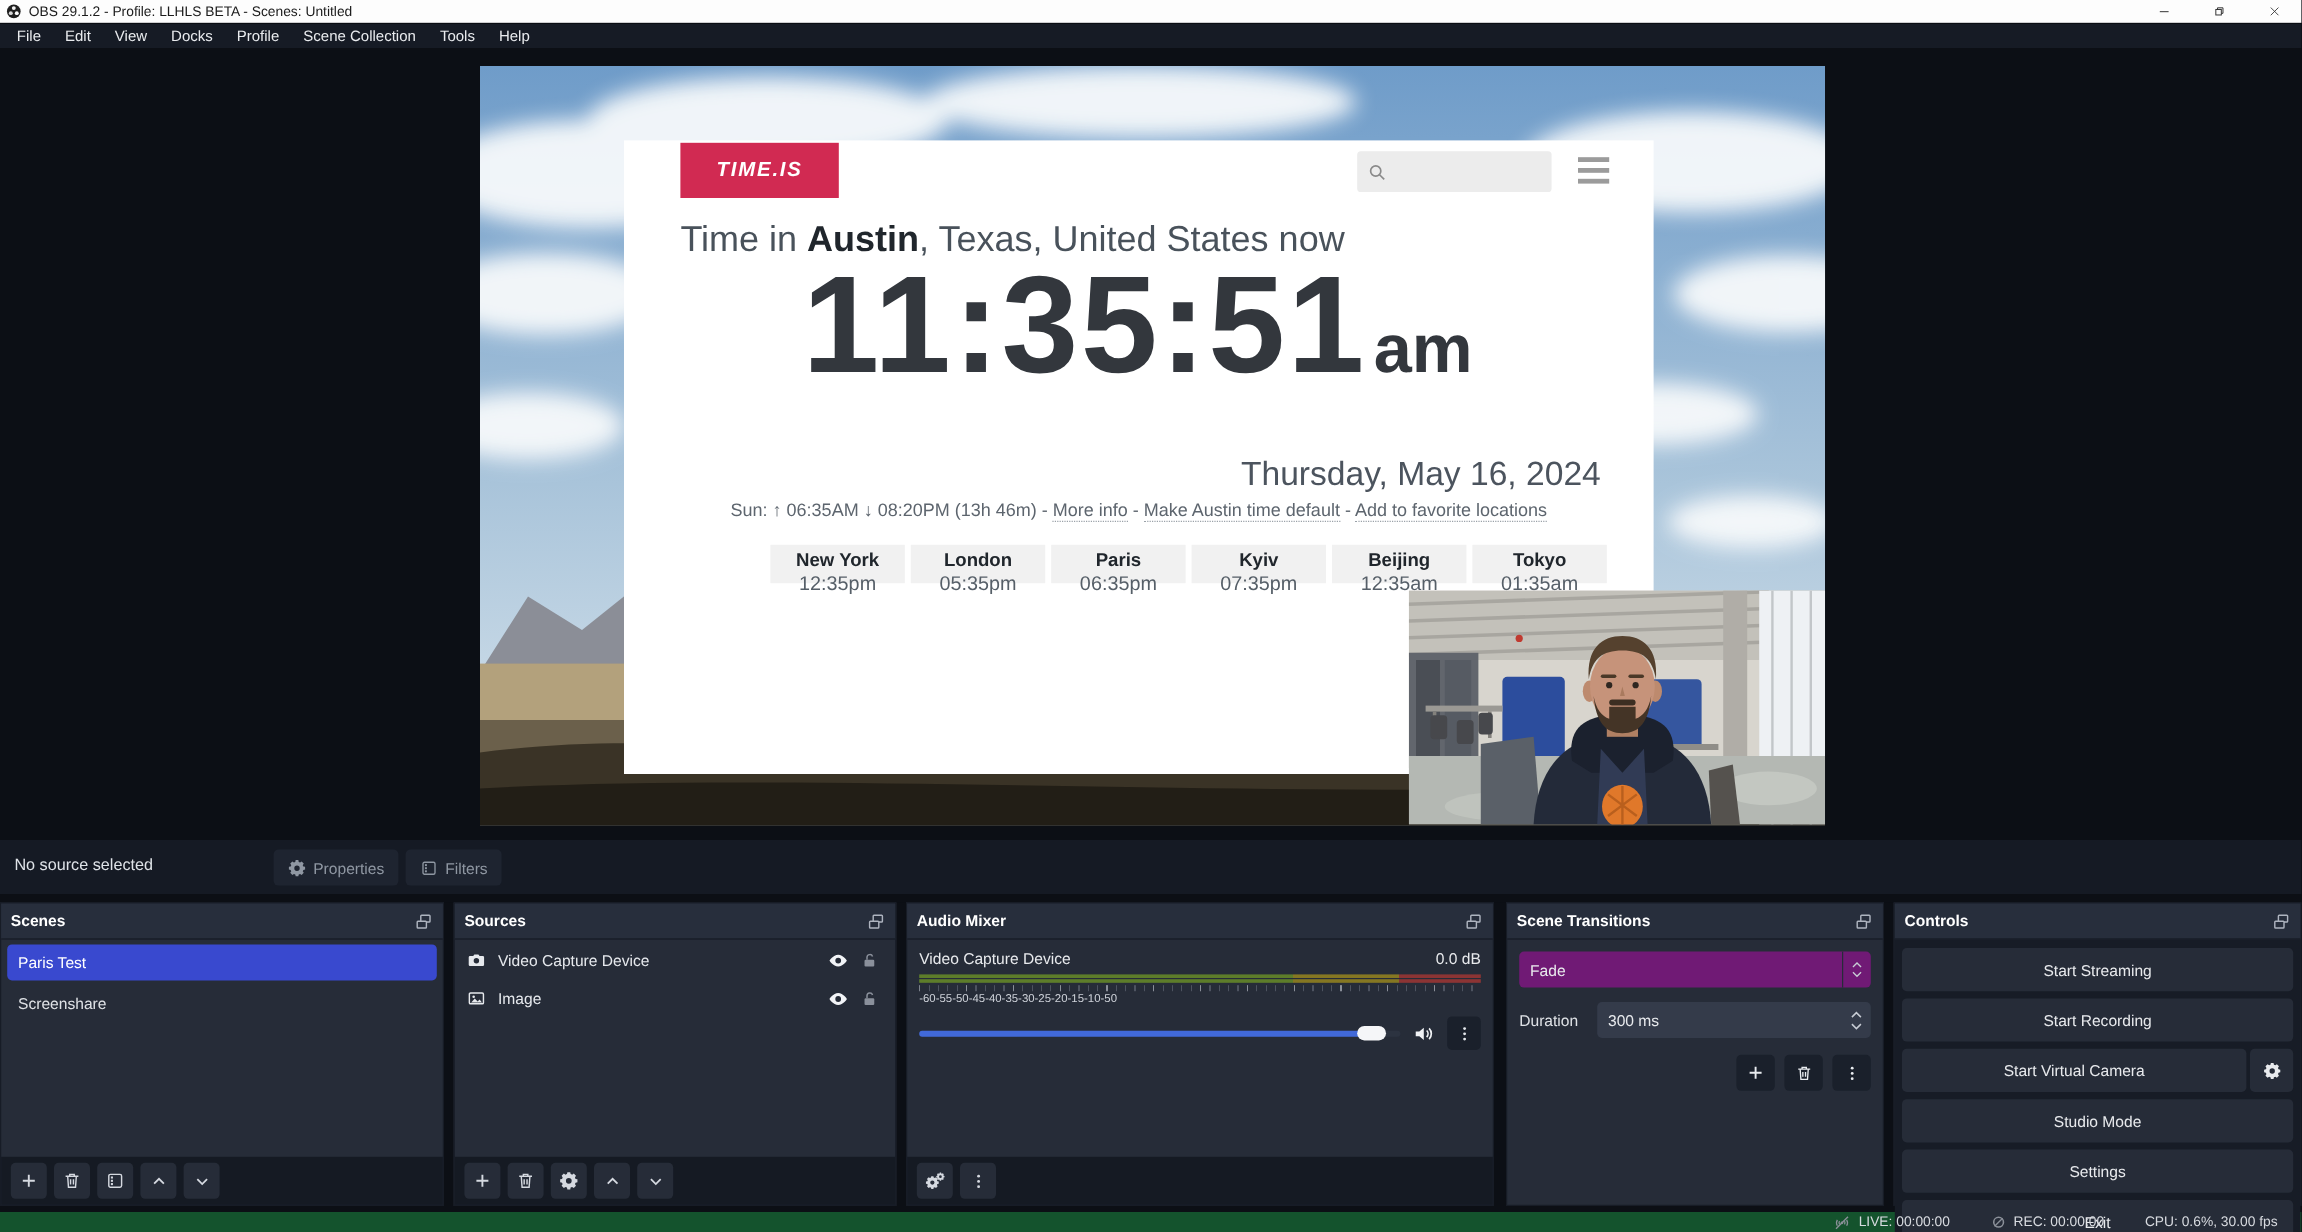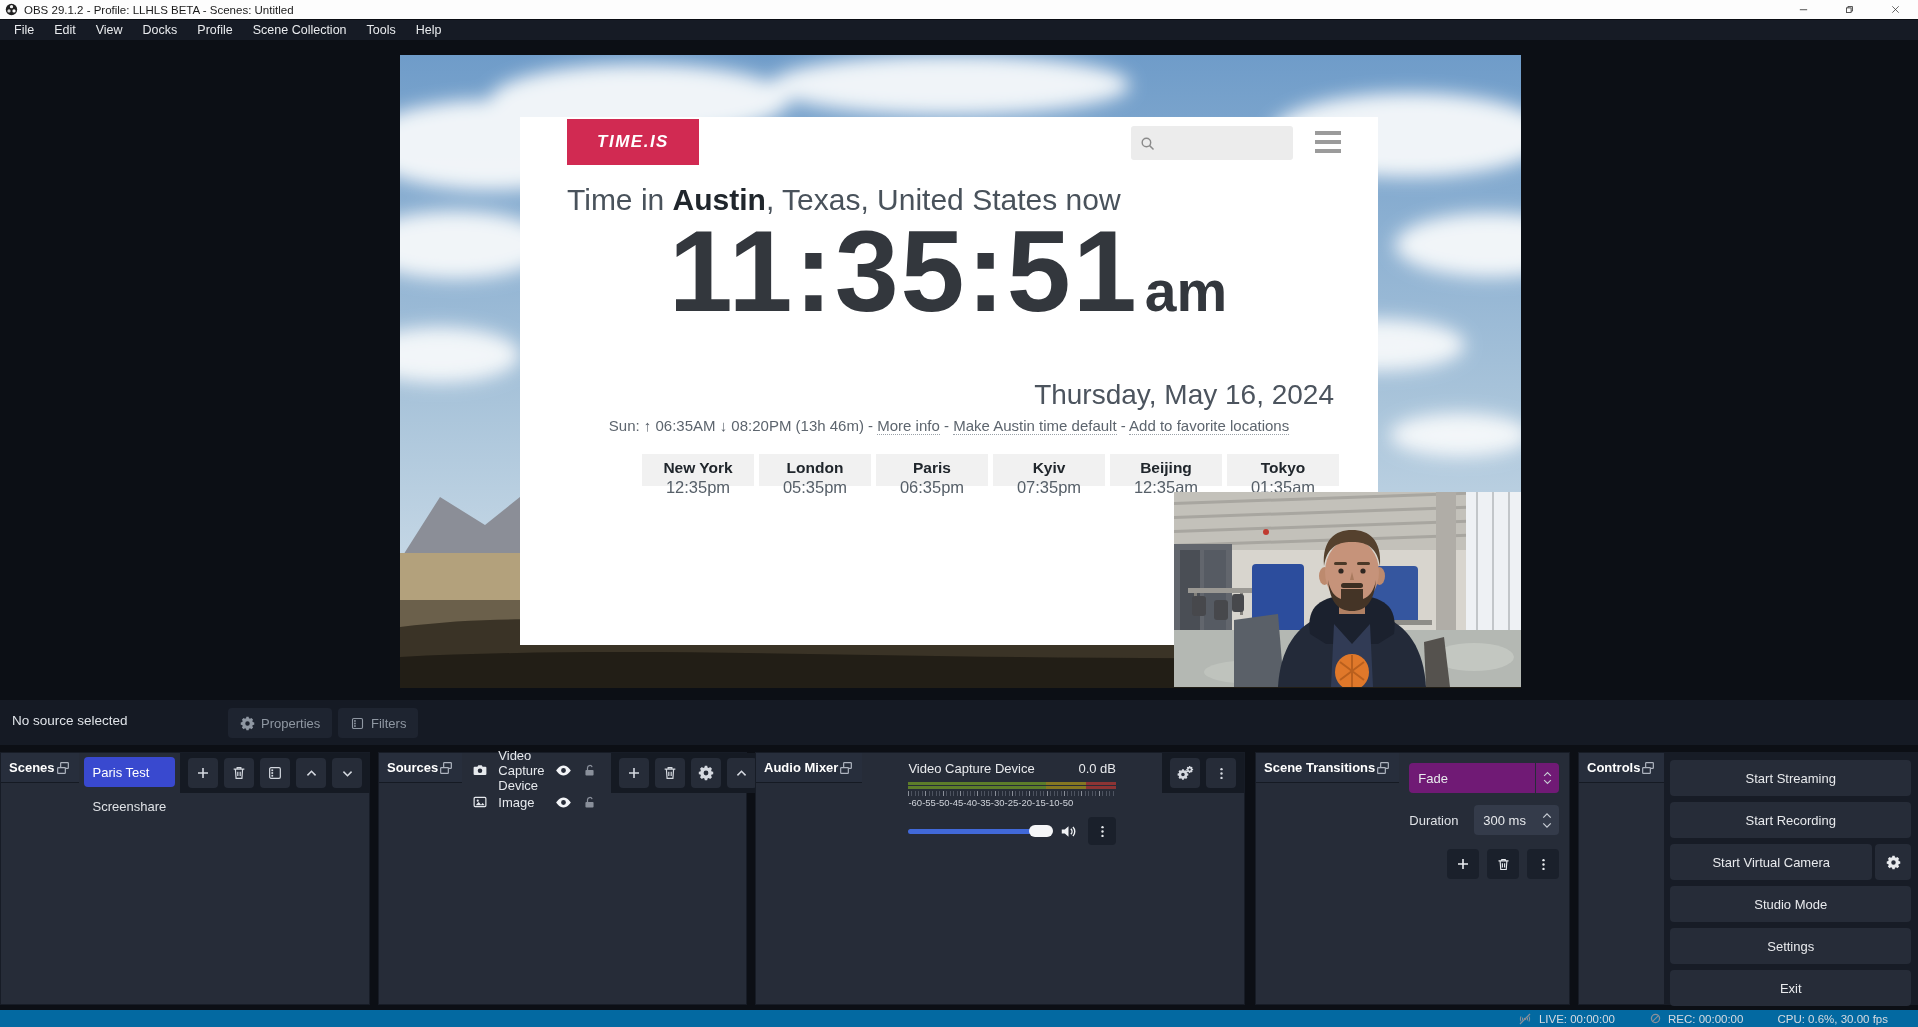--- a/index.html
+++ b/index.html
@@ -50,24 +50,24 @@
   
   .selbar { height:45px; background:#151a24; position:relative; }
   .selbar .status { position:absolute; left:12px; top:13px; font-size:13.5px; color:#dfe3e8; }
   .sel-btn { position:absolute; top:8px; height:30px; background:#1e2430; border-radius:4px; color:#8f97a2;
              font-size:13px; display:flex; align-items:center; gap:6px; padding:0 12px; }
   .sel-btn.props { left:228px; }
   .sel-btn.filt  { left:338px; }
 
   
   .docks { margin-top:7px; height:253px; display:flex; background:#0c0f15; }
-  .panel { background:#262c38; display:flex; flex-direction:row; border:1px solid #171c26; }
+  .panel { background:#262c38; display:flex; flex-direction:column; border:1px solid #171c26; }
   .p-scenes { width:370px; }
   .p-sources { width:369px; margin-left:8px; }
-  .p-mixer { width:490px; margin-left:8px;gap:36px; }
+  .p-mixer { width:490px; margin-left:8px; }
   .p-trans { width:315px; margin-left:10px; }
   .p-controls { width:340px; margin-left:8px; }
   .panel-header { height:30px; background:#272e3c; border-bottom:1px solid #151a23; display:flex; align-items:center;
                   padding:0 8px; flex:none; }
   .panel-header .ttl { font-size:13px; font-weight:bold; color:#ffffff; flex:1; }
   .panel-body { flex:1; position:relative; }
   .panel-toolbar { height:40px; background:#151a23; display:flex; align-items:center; gap:6px; padding:0 8px; flex:none; }
   .tool-btn { width:30px; height:30px; background:#262c38; border-radius:4px; color:#d5d9e0;
               display:flex; align-items:center; justify-content:center; }
 
@@ -118,22 +118,22 @@
             display:flex; align-items:center; justify-content:center; }
 
   
   .ctl-body { padding:7px 6px; background:#171c26; flex:1; }
   .ctl-row { display:flex; gap:3px; margin-bottom:6px; }
   .ctl-btn { flex:1; height:36px; background:#262c38; border-radius:4px; color:#e8eaed; font-size:13px;
              display:flex; align-items:center; justify-content:center; }
   .ctl-gear { flex:none; width:36px; }
 
   
-  .statusbar { margin-top:5px; height:17px; background:#0369a1; display:flex; align-items:center;
-               justify-content:flex-end; gap:8px; padding-right:30px; font-size:11.5px; color:#d8dbe0; }
+  .statusbar { margin-top:5px; height:17px; background:#14532d; display:flex; align-items:center;
+               justify-content:flex-end; gap:8px; padding-right:20px; font-size:11.5px; color:#d8dbe0; }
   .sb-item { display:flex; align-items:center; gap:6px; }
   .sb-gap { width:18px; }
   .sb-ico { color:#8b9099; }
 </style>
 </head>
 <body>
 
 <svg width="0" height="0" style="position:absolute">
   <defs>
     <path id="gearp" d="M10.2 1.2 9.7 3.6a6.6 6.6 0 0 0-1.8.75L5.8 3 3 5.8l1.35 2.1a6.6 6.6 0 0 0-.75 1.8l-2.4.5v3.6l2.4.5c.17.64.42 1.24.75 1.8L3 18.2 5.8 21l2.1-1.35c.56.33 1.16.58 1.8.75l.5 2.4h3.6l.5-2.4a6.6 6.6 0 0 0 1.8-.75L18.2 21 21 18.2l-1.35-2.1c.33-.56.58-1.16.75-1.8l2.4-.5v-3.6l-2.4-.5a6.6 6.6 0 0 0-.75-1.8L21 5.8 18.2 3l-2.1 1.35a6.6 6.6 0 0 0-1.8-.75l-.5-2.4zM12 8.4a3.6 3.6 0 1 1 0 7.2 3.6 3.6 0 0 1 0-7.2z"></path>

